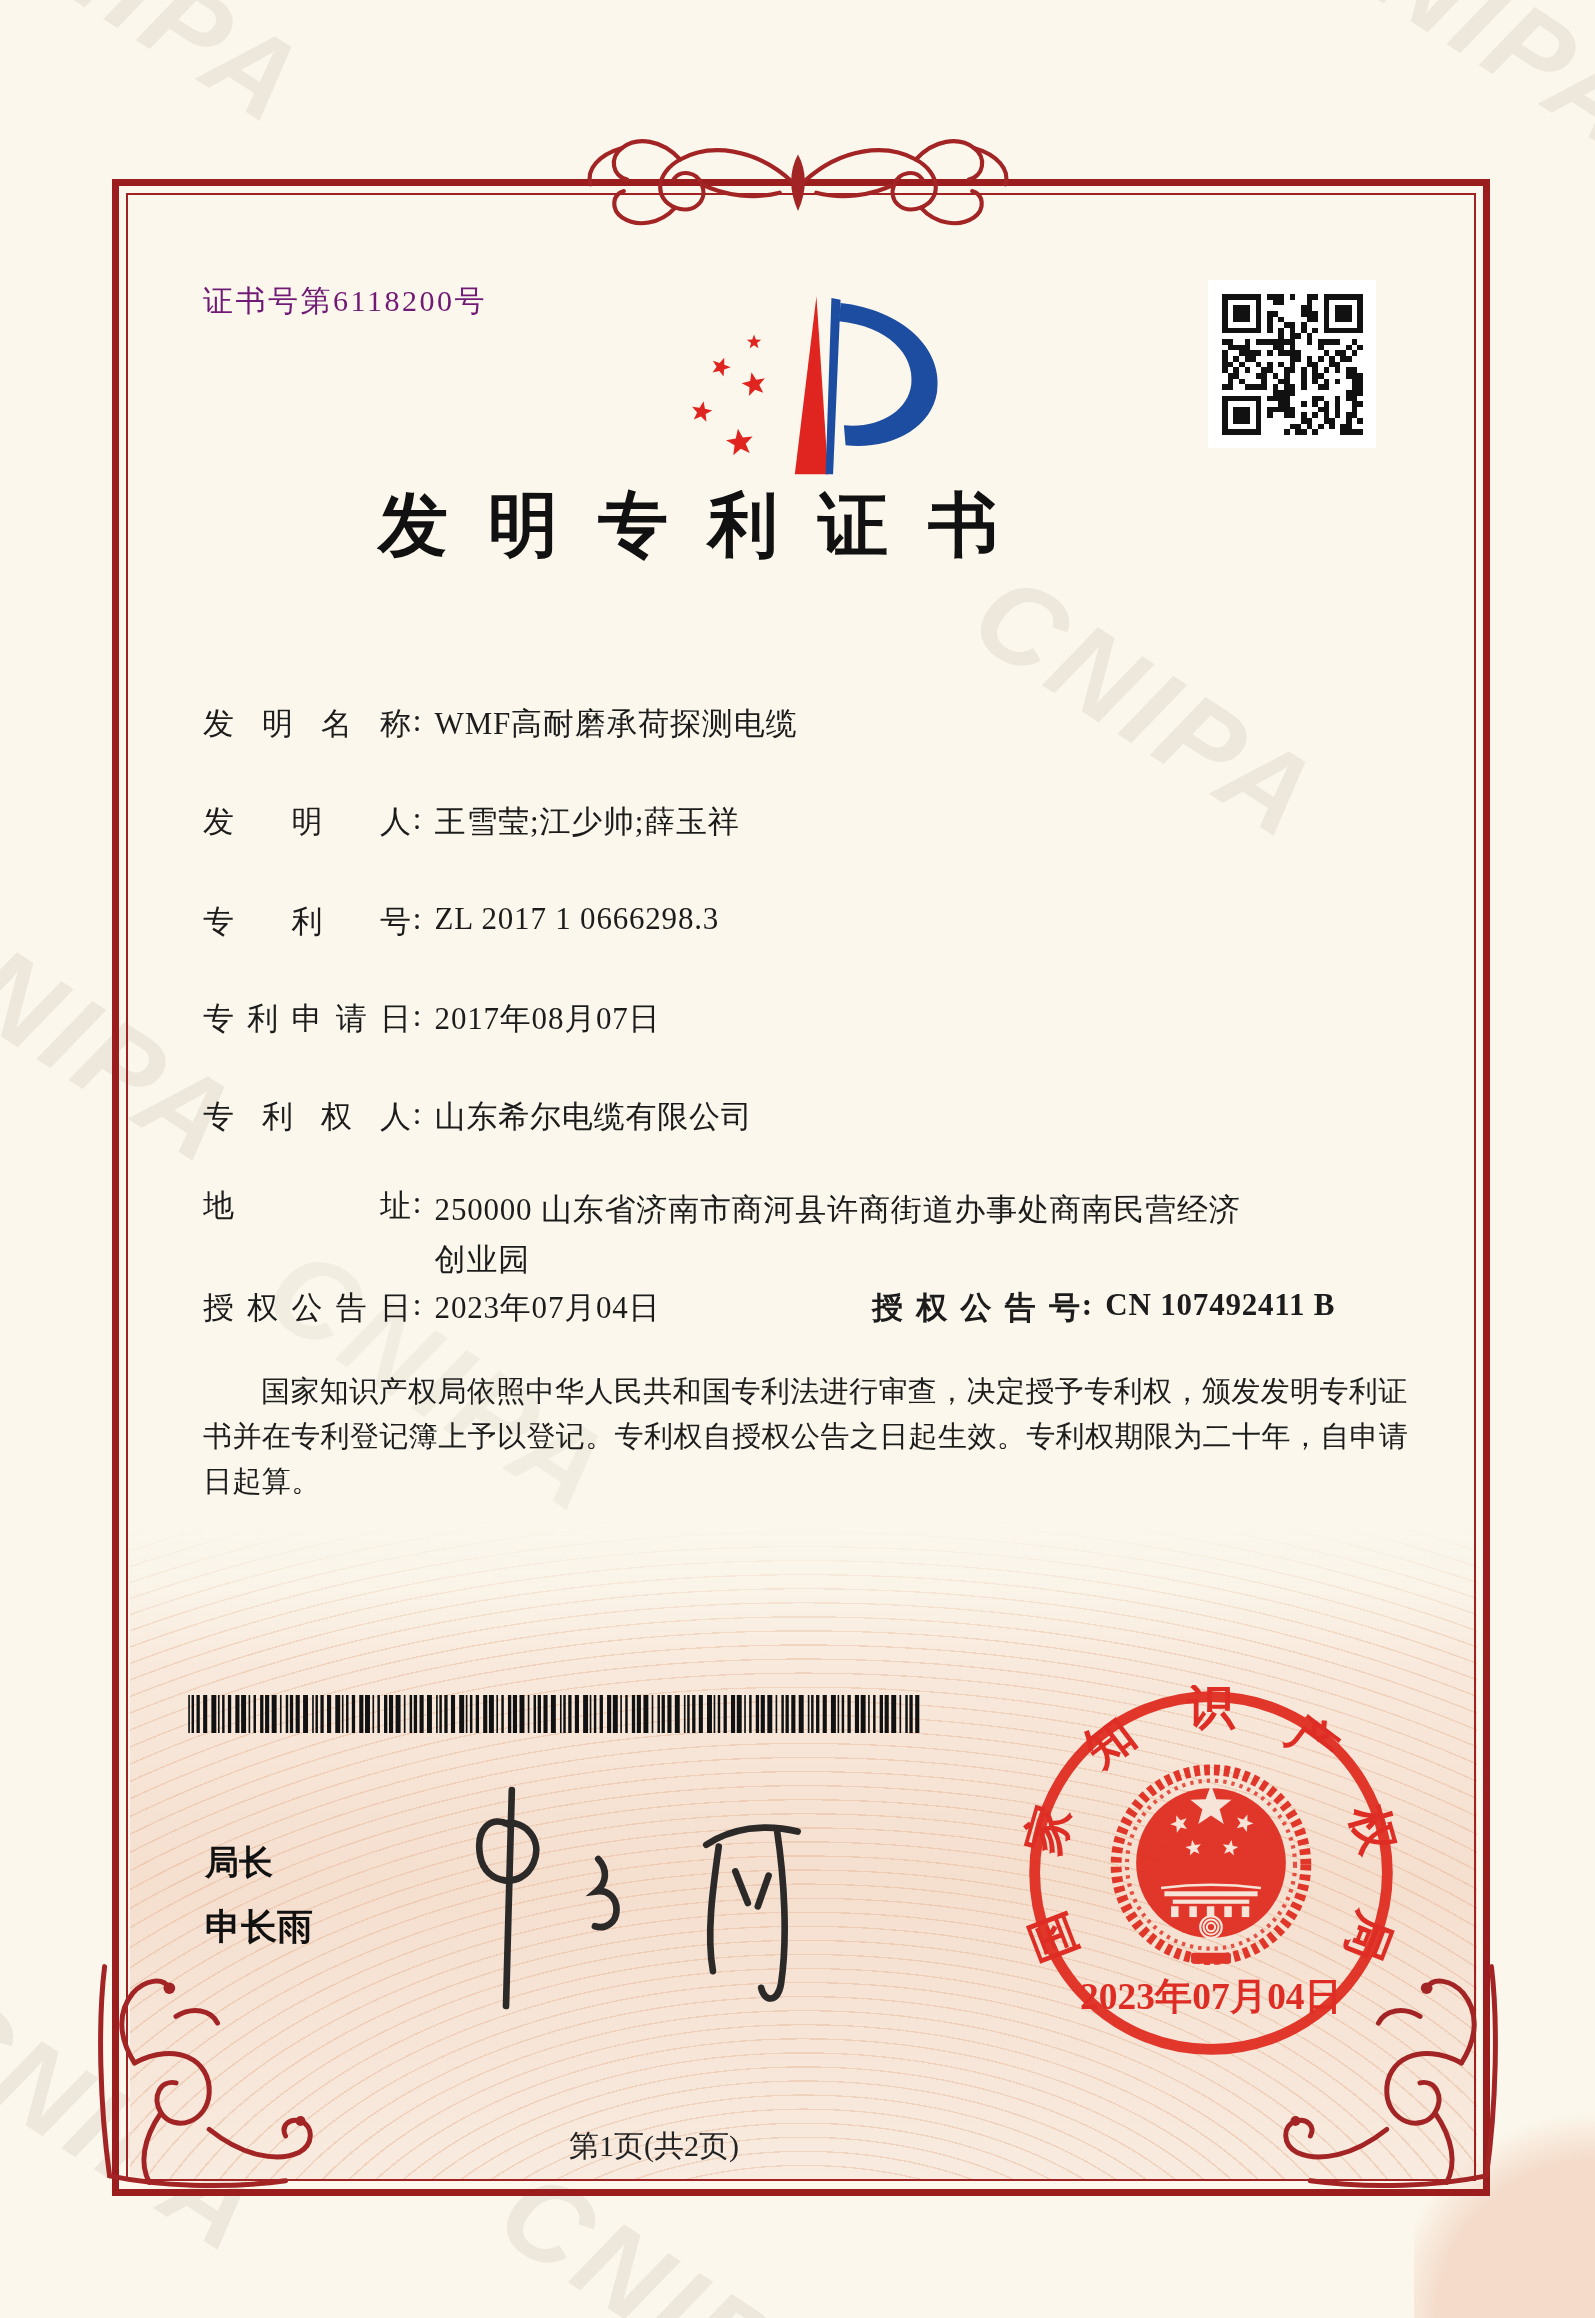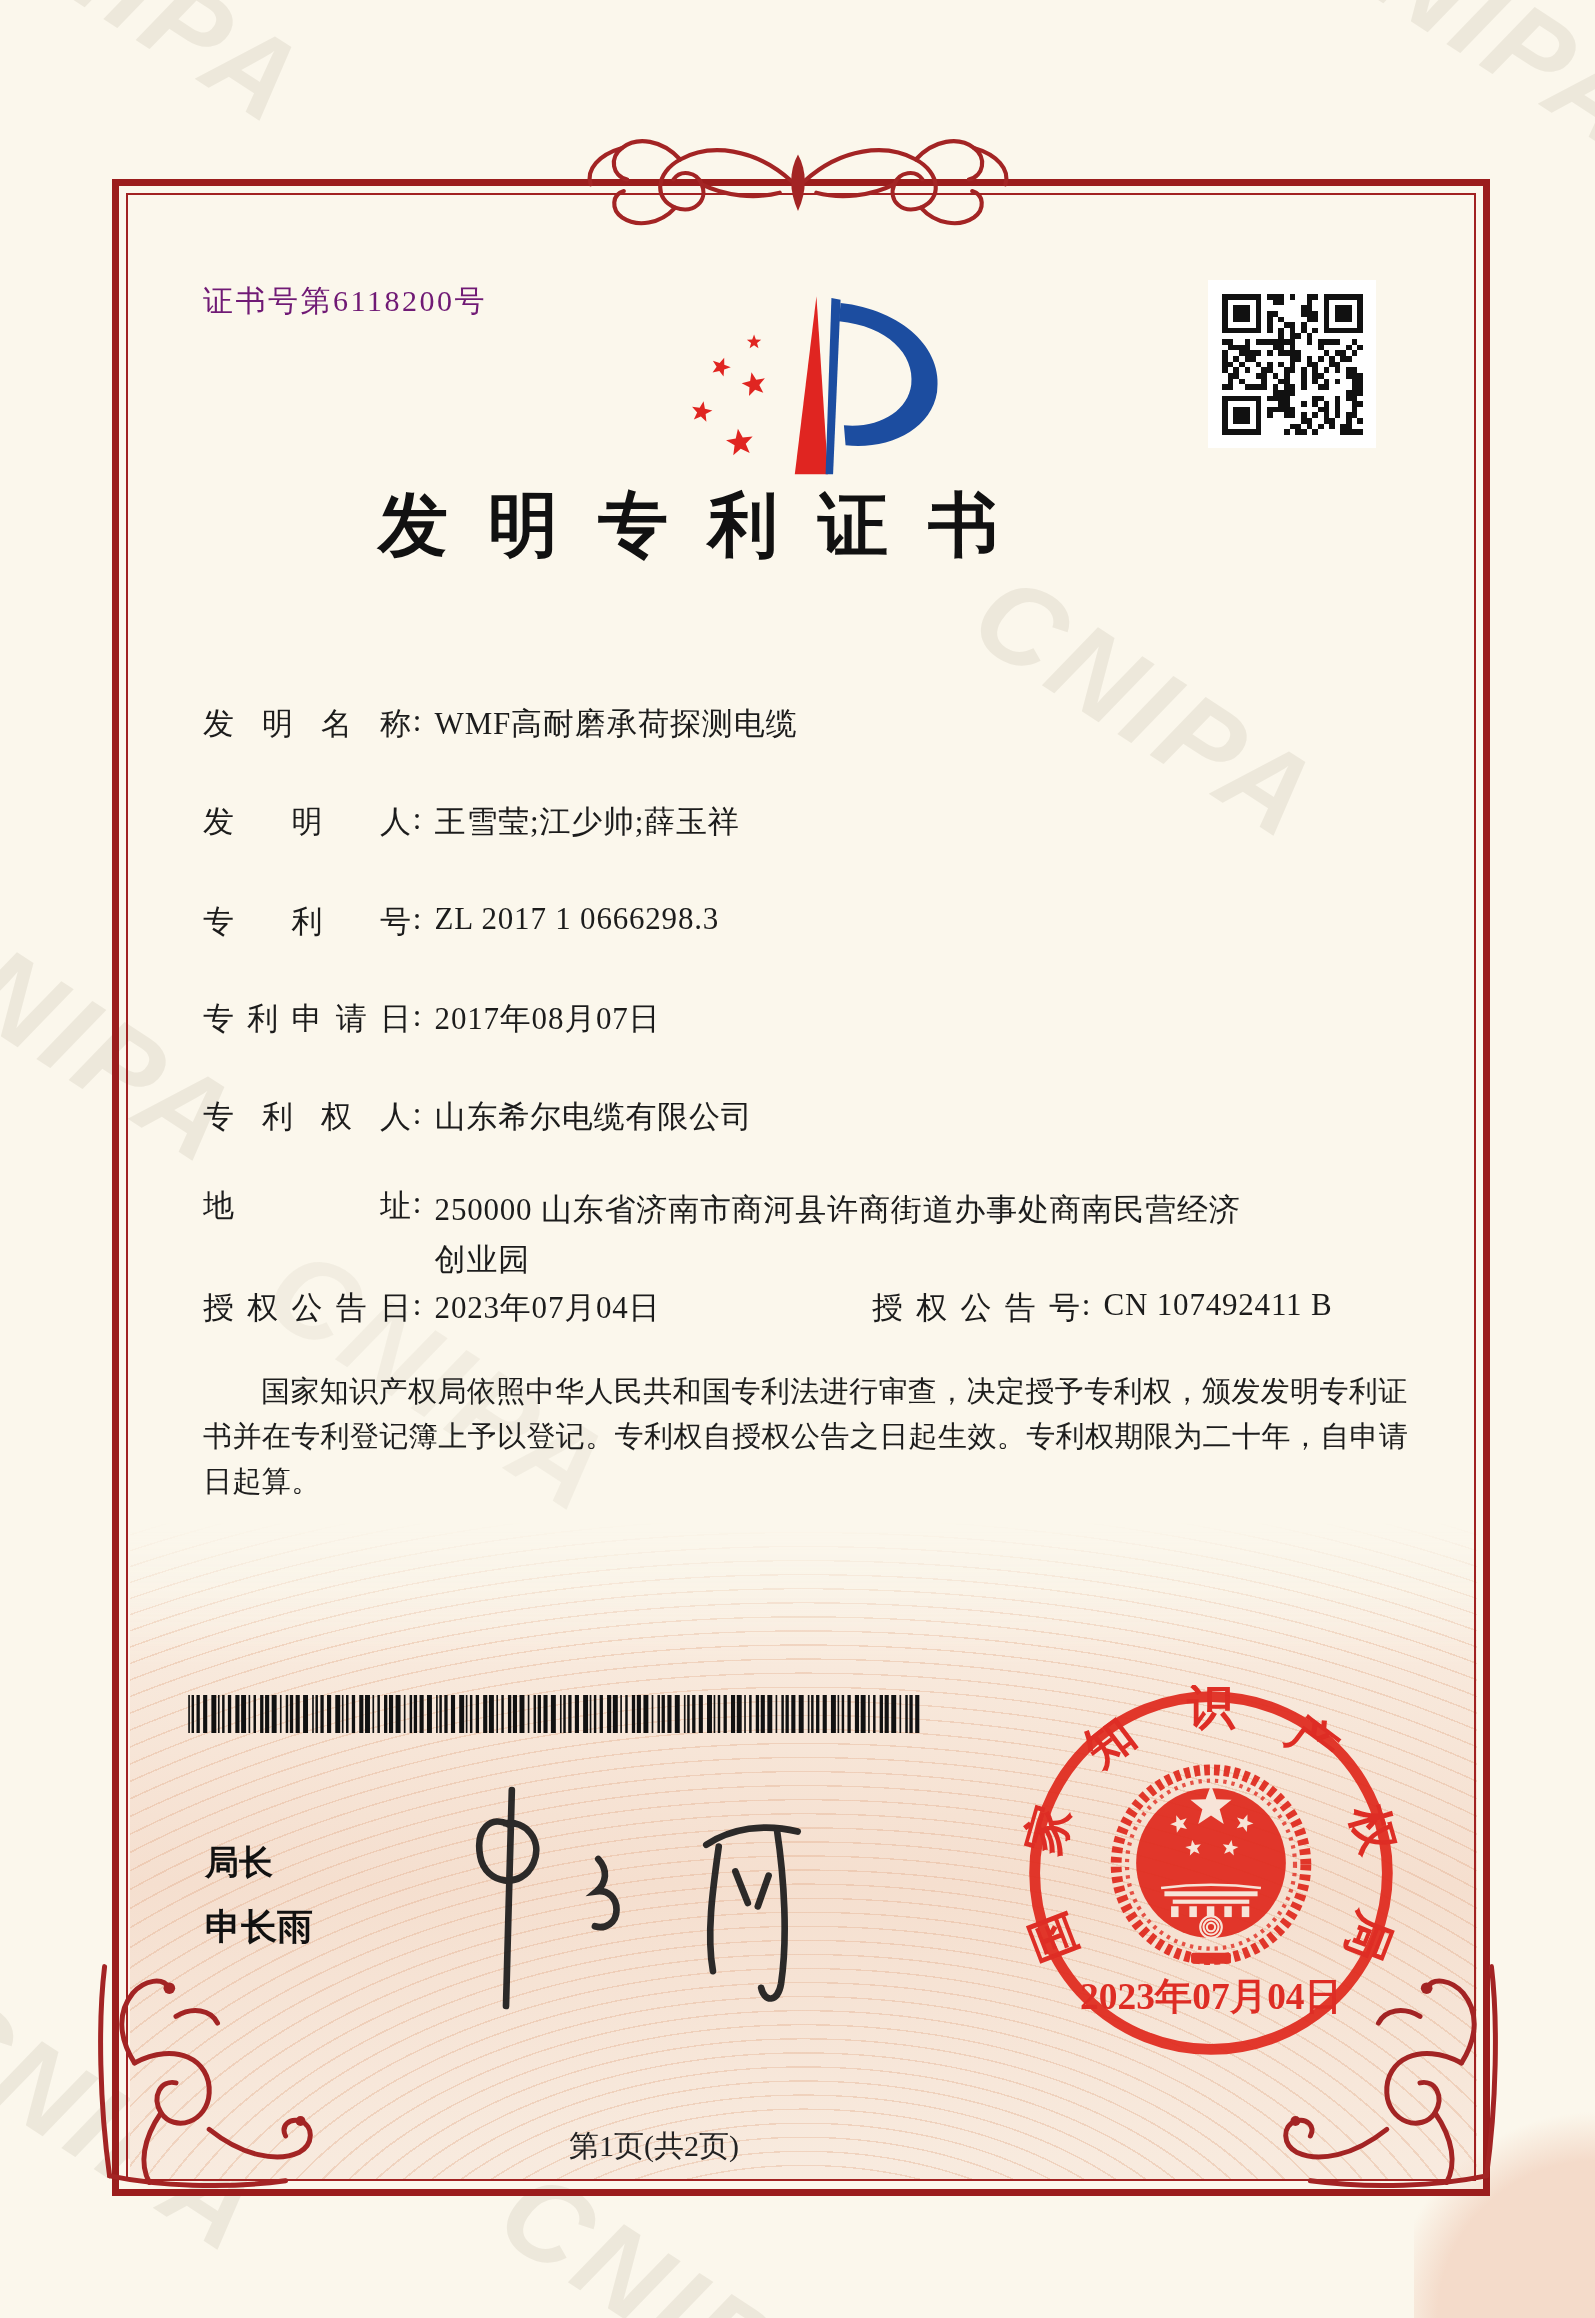--- a/index.html
+++ b/index.html
@@ -30,21 +30,21 @@
   #qr{position:absolute;left:1208px;top:280px;width:168px;height:168px;background:#fff;
       display:flex;align-items:center;justify-content:center;}
   #page-title{position:absolute;left:0;top:479px;width:1376px;text-align:center;
       font-size:70px;font-weight:700;letter-spacing:40px;text-indent:40px;color:#111;}
   
   .row{position:absolute;left:203px;font-size:31px;white-space:nowrap;}
   .flabel{display:inline-block;width:208px;text-align:justify;text-align-last:justify;vertical-align:top;}
   .colon{display:inline-block;margin-left:1.7px;vertical-align:top;}
   .fvalue{margin-left:13.3px;display:inline-block;vertical-align:top;letter-spacing:0.8px;}
   .fvalue.addr{width:832px;white-space:normal;line-height:1.62;}
-  .pair2{position:absolute;left:669px;top:0;}
+  .pair2{position:absolute;left:669px;top:0;font-weight:bold;}
   
   #body-text{position:absolute;left:203px;top:1357px;width:1211px;font-size:29px;line-height:45px;
       letter-spacing:0.4px;color:#1d1d1d;margin-top:12px;}
   #body-text p{margin:0 0 10.8px 0;text-indent:58px;}
   
   #barcode{position:absolute;left:186px;top:1695px;}
   #director-title{position:absolute;left:205px;top:1840px;font-family:"Liberation Sans","DejaVu Sans",sans-serif;
       font-weight:700;font-size:34px;color:#111;}
   #director-name{position:absolute;left:205px;top:1903px;font-family:"Liberation Sans","DejaVu Sans",sans-serif;
       font-weight:700;font-size:36px;color:#111;}

